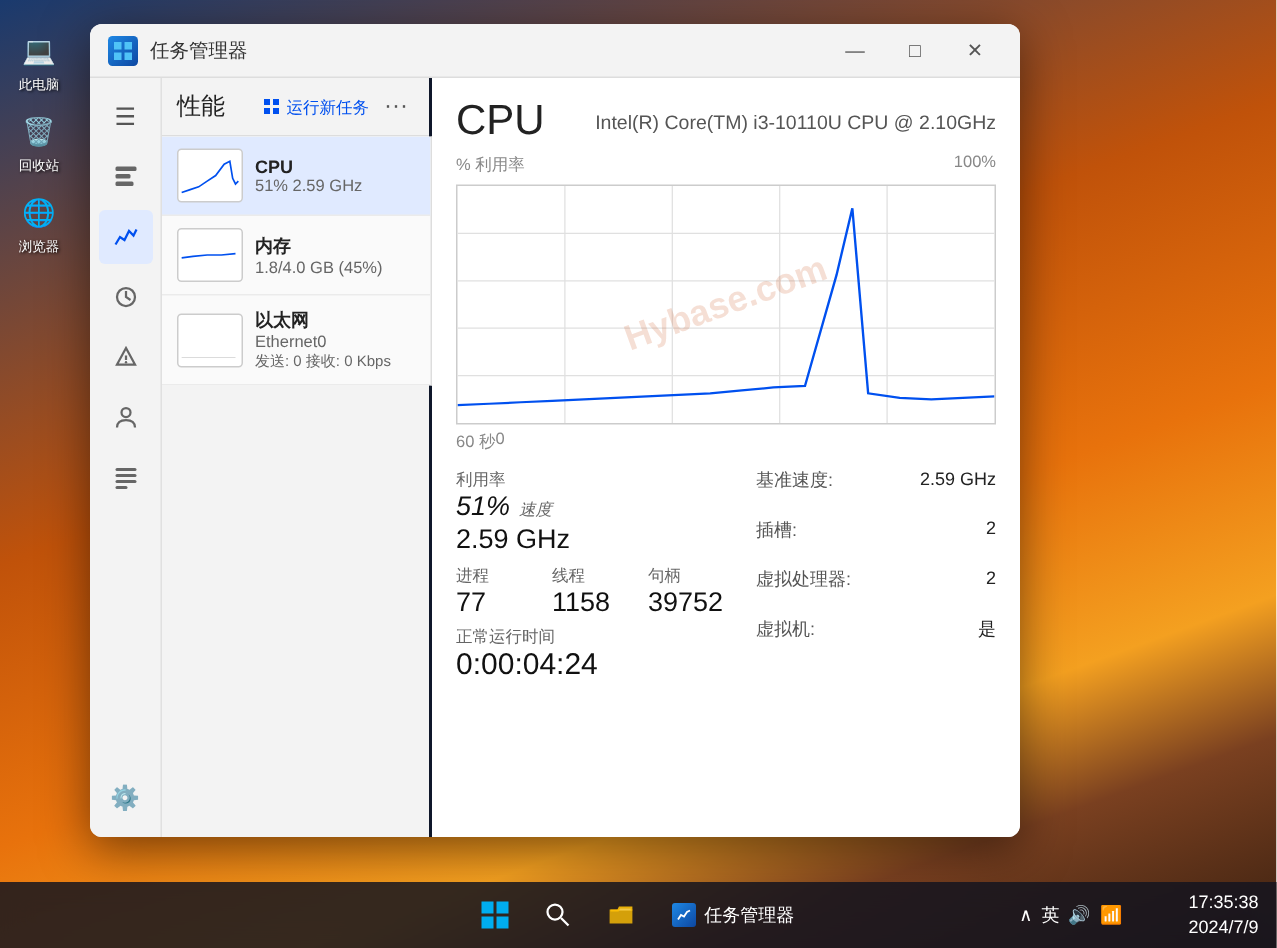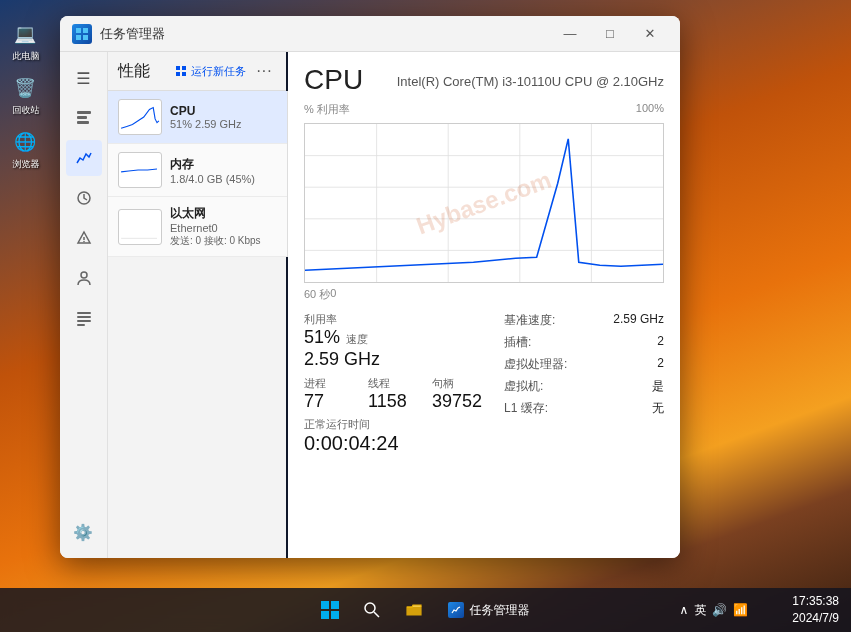--- a/index.html
+++ b/index.html
@@ -319,21 +319,21 @@
     .runtime-value {
       font-size: 20px;
       font-weight: 400;
       color: #111;
     }
 
     
     .right-stats {
       display: flex;
       flex-direction: column;
-      gap: 5px;
+      gap: 16px;
       font-size: 12px;
       color: #555;
     }
     .right-stat-row {
       display: flex;
       justify-content: space-between;
       gap: 20px;
     }
     .right-stat-val {
       color: #222;
@@ -539,21 +539,21 @@
             <span>60 秒</span>
             <span>0</span>
           </div>
 
           <div style="display:flex;gap:16px;">
 
             <div style="flex:1;">
               <div style="display: block; grid-template-columns: 1fr 1fr; gap: 0px 10px;">
                 <div>
                   <div class="stat-label">利用率</div>
-                  <div style="display:flex;align-items:baseline;gap:6px;">
+                  <div style="display:flex;align-items:baseline;gap:6px;font-style:italic;">
                     <span class="stat-value">51%</span>
                     <span class="stat-label">速度</span>
                   </div>
                   <div class="stat-value">2.59 GHz</div>
                 </div>
               </div>
               <div style="display:grid;grid-template-columns:1fr 1fr 1fr;gap:0 8px;margin-top:6px;">
                 <div>
                   <div class="stat-label">进程</div>
                   <div class="stat-value">77</div>
@@ -583,24 +583,20 @@
                 <span class="right-stat-val">2</span>
               </div>
               <div class="right-stat-row">
                 <span>虚拟处理器:</span>
                 <span class="right-stat-val">2</span>
               </div>
               <div class="right-stat-row">
                 <span>虚拟机:</span>
                 <span class="right-stat-val">是</span>
               </div>
-              <div class="right-stat-row">
-                <span>L1 缓存:</span>
-                <span class="right-stat-val">无</span>
-              </div>
             </div>
           </div>
 
         </div>
       </div>
     </div>
   </div>
 
   <div class="taskbar">
     <div class="taskbar-left"></div>

